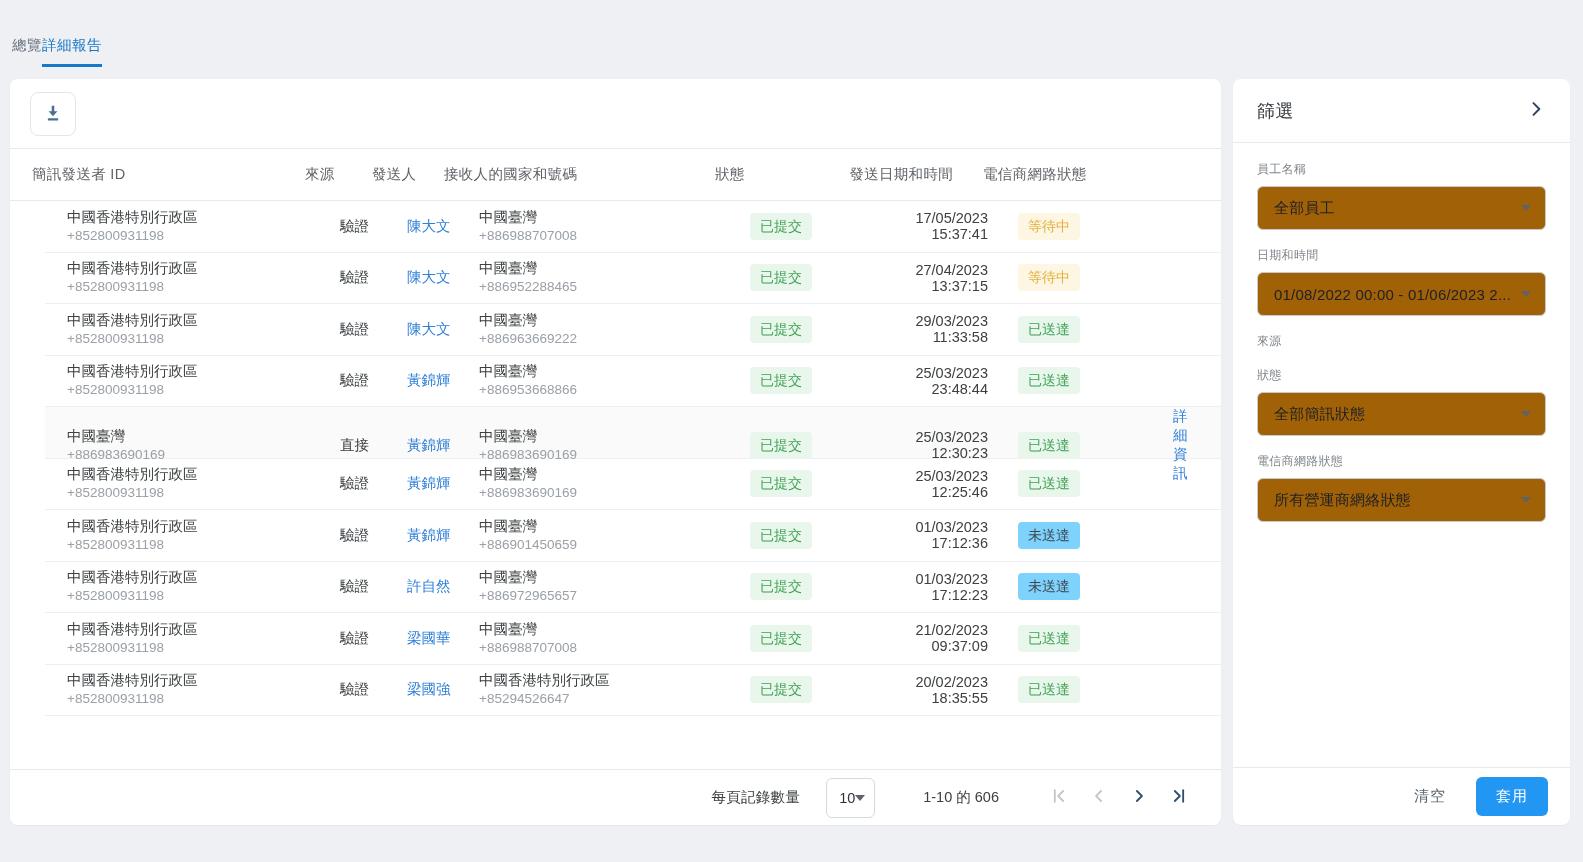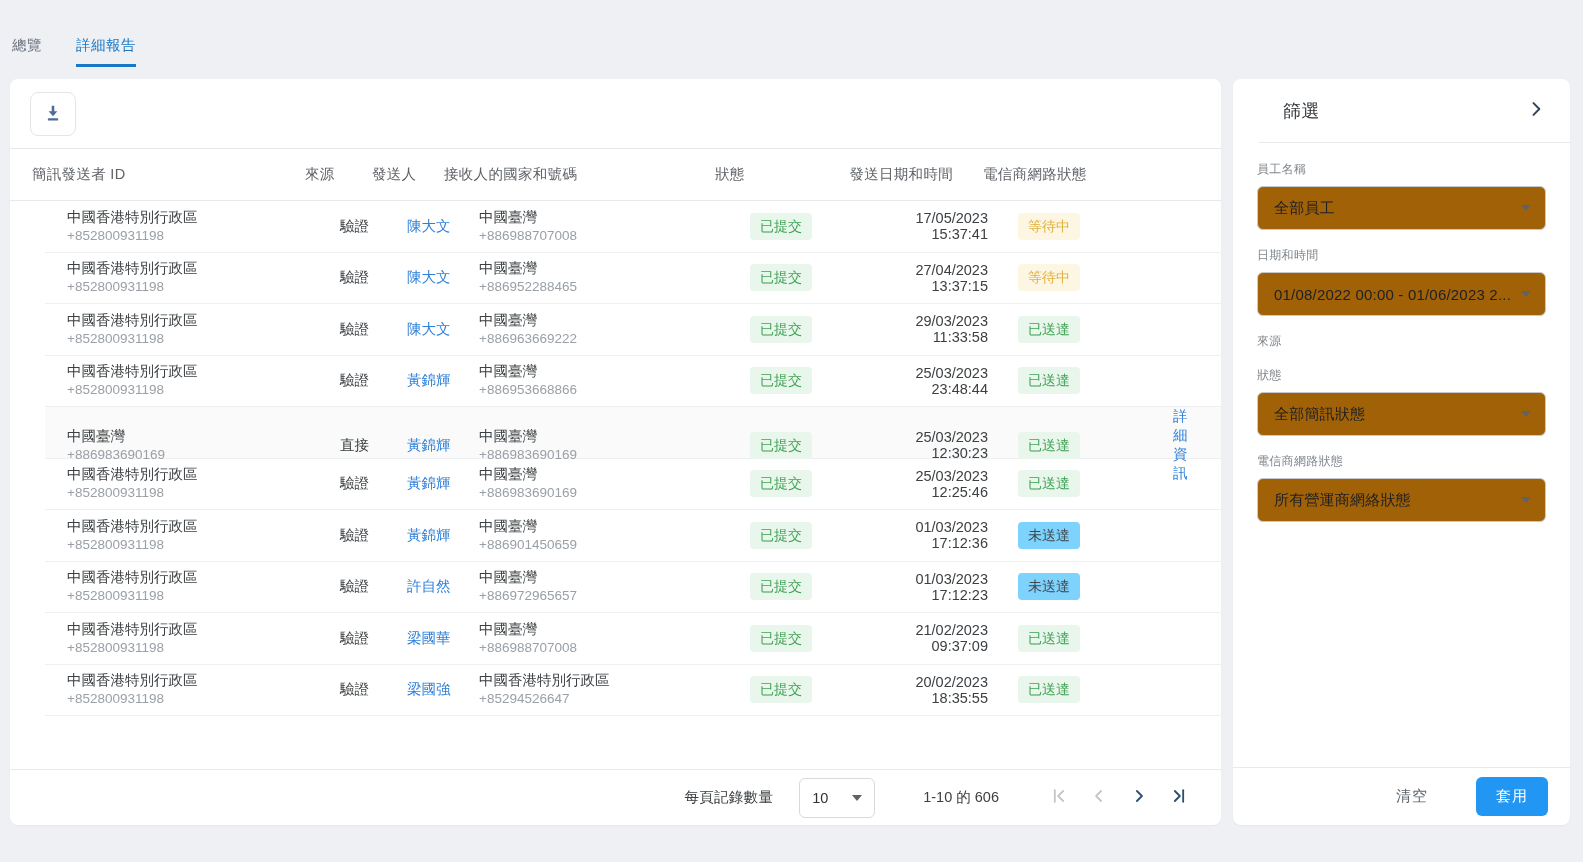--- a/index.html
+++ b/index.html
@@ -16,21 +16,21 @@
   .page-title { font-size:20px; line-height:24px; font-weight:500; color:#3a3f45; letter-spacing:.5px; }
   .info-icon {
     width:15px; height:15px; border-radius:50%;
     background:#b9bfc6; color:#fff;
     font-size:10px; font-weight:700; font-style:italic;
     display:flex; align-items:center; justify-content:center;
     margin-top:2px; cursor:default;
   }
   .info-icon::after { content:"i"; }
 
-  .tabs { display:flex; gap:34px; margin-top:16px; padding-left:2px; }
+  .tabs { display:flex; margin-top:16px; padding-left:2px; }
   .tab { font-size:14.5px; color:#6b7280; padding-bottom:9px; cursor:pointer; letter-spacing:.5px; }
   .tab.active { color:#1778c8; border-bottom:3px solid #1778c8; }
 
   
   .content { display:flex; gap:12px; margin-top:12px; height:746px; }
   .card { background:#fff; border-radius:8px; box-shadow:0 1px 2px rgba(0,0,0,.04); }
   .table-card { width:1215px; display:flex; flex-direction:column; }
   .filter-card { flex:1; display:flex; flex-direction:column; }
 
   
@@ -57,45 +57,45 @@
   .badge.v-pending { background:#fcf6e2; color:#e2b13c; }
   .badge.v-undelivered { background:#7dd3fc; color:#3f4750; }
   .detail-link { font-size:14.5px; }
 
   .t-spacer { flex:1; }
 
   
   .t-footer { height:56px; border-top:1px solid #e7e9ec; display:flex; align-items:center;
               justify-content:flex-end; padding-right:22px; gap:12px; }
   .pp-label { font-size:14.5px; color:#3c4043; letter-spacing:.3px; }
-  .page-size { margin-left:14px; width:76px; height:40px; border:1px solid #d7dadd; border-radius:6px;
+  .page-size { margin-left:14px; width:49px; height:40px; border:1px solid #d7dadd; border-radius:6px;
                display:flex; align-items:center; justify-content:space-between; padding:15px 12px; cursor:pointer; }
   .page-size .val { font-size:14.5px; color:#2f3338; }
   .caret { width:0; height:0; border-left:5px solid transparent; border-right:5px solid transparent;
            border-top:6px solid #5f6368; }
   .range-text { margin-left:36px; font-size:14.5px; color:#3c4043; }
   .nav-group { display:flex; align-items:center; margin-left:28px; }
   .nav-btn { width:40px; height:40px; display:flex; align-items:center; justify-content:center;
              background:none; border:none; cursor:pointer; }
   .nav-btn.disabled { cursor:default; }
 
   
   .filter-header { height:64px; padding:0 24px; display:flex; align-items:center;
-                   justify-content:space-between; border-bottom:1px solid #e7e9ec;margin-left:26px; }
+                   justify-content:space-between; border-bottom:1px solid #e7e9ec; }
   .filter-title { font-size:18px; color:#33383d; letter-spacing:.5px; }
   .filter-body { padding:18px 24px 0 24px; }
   .filter-field { margin-bottom:17px; }
   .filter-label { font-size:12px; color:#80868b; margin-bottom:8px; letter-spacing:.3px; }
   .filter-select { height:44px; border:1px solid #c6cacf; border-radius:6px; background:#a16207;
                    display:flex; align-items:center; justify-content:space-between;
                    padding:0 14px 0 16px; cursor:pointer; }
   .filter-select .sel-val { font-size:15px; color:#202124; white-space:nowrap; overflow:hidden;
                             text-overflow:ellipsis; padding-right:10px; letter-spacing:.2px; }
   .filter-footer { margin-top:auto; height:58px; border-top:1px solid #e7e9ec; display:flex;
-                   align-items:center; justify-content:flex-end; gap:48px; padding:0 22px; }
+                   align-items:center; justify-content:flex-end; gap:30px; padding:0 22px; }
   .clear-btn { background:none; border:none; font-size:15px; color:#5c6670; cursor:pointer;
                font-family:inherit; letter-spacing:1px; }
   .apply-btn { background:#2196f3; border:none; border-radius:6px; color:#fff; font-size:15px;
                padding:10px 20px; cursor:pointer; font-family:inherit; letter-spacing:1px; }
 </style>
 </head>
 <body>
 
 <div class="page">
 

